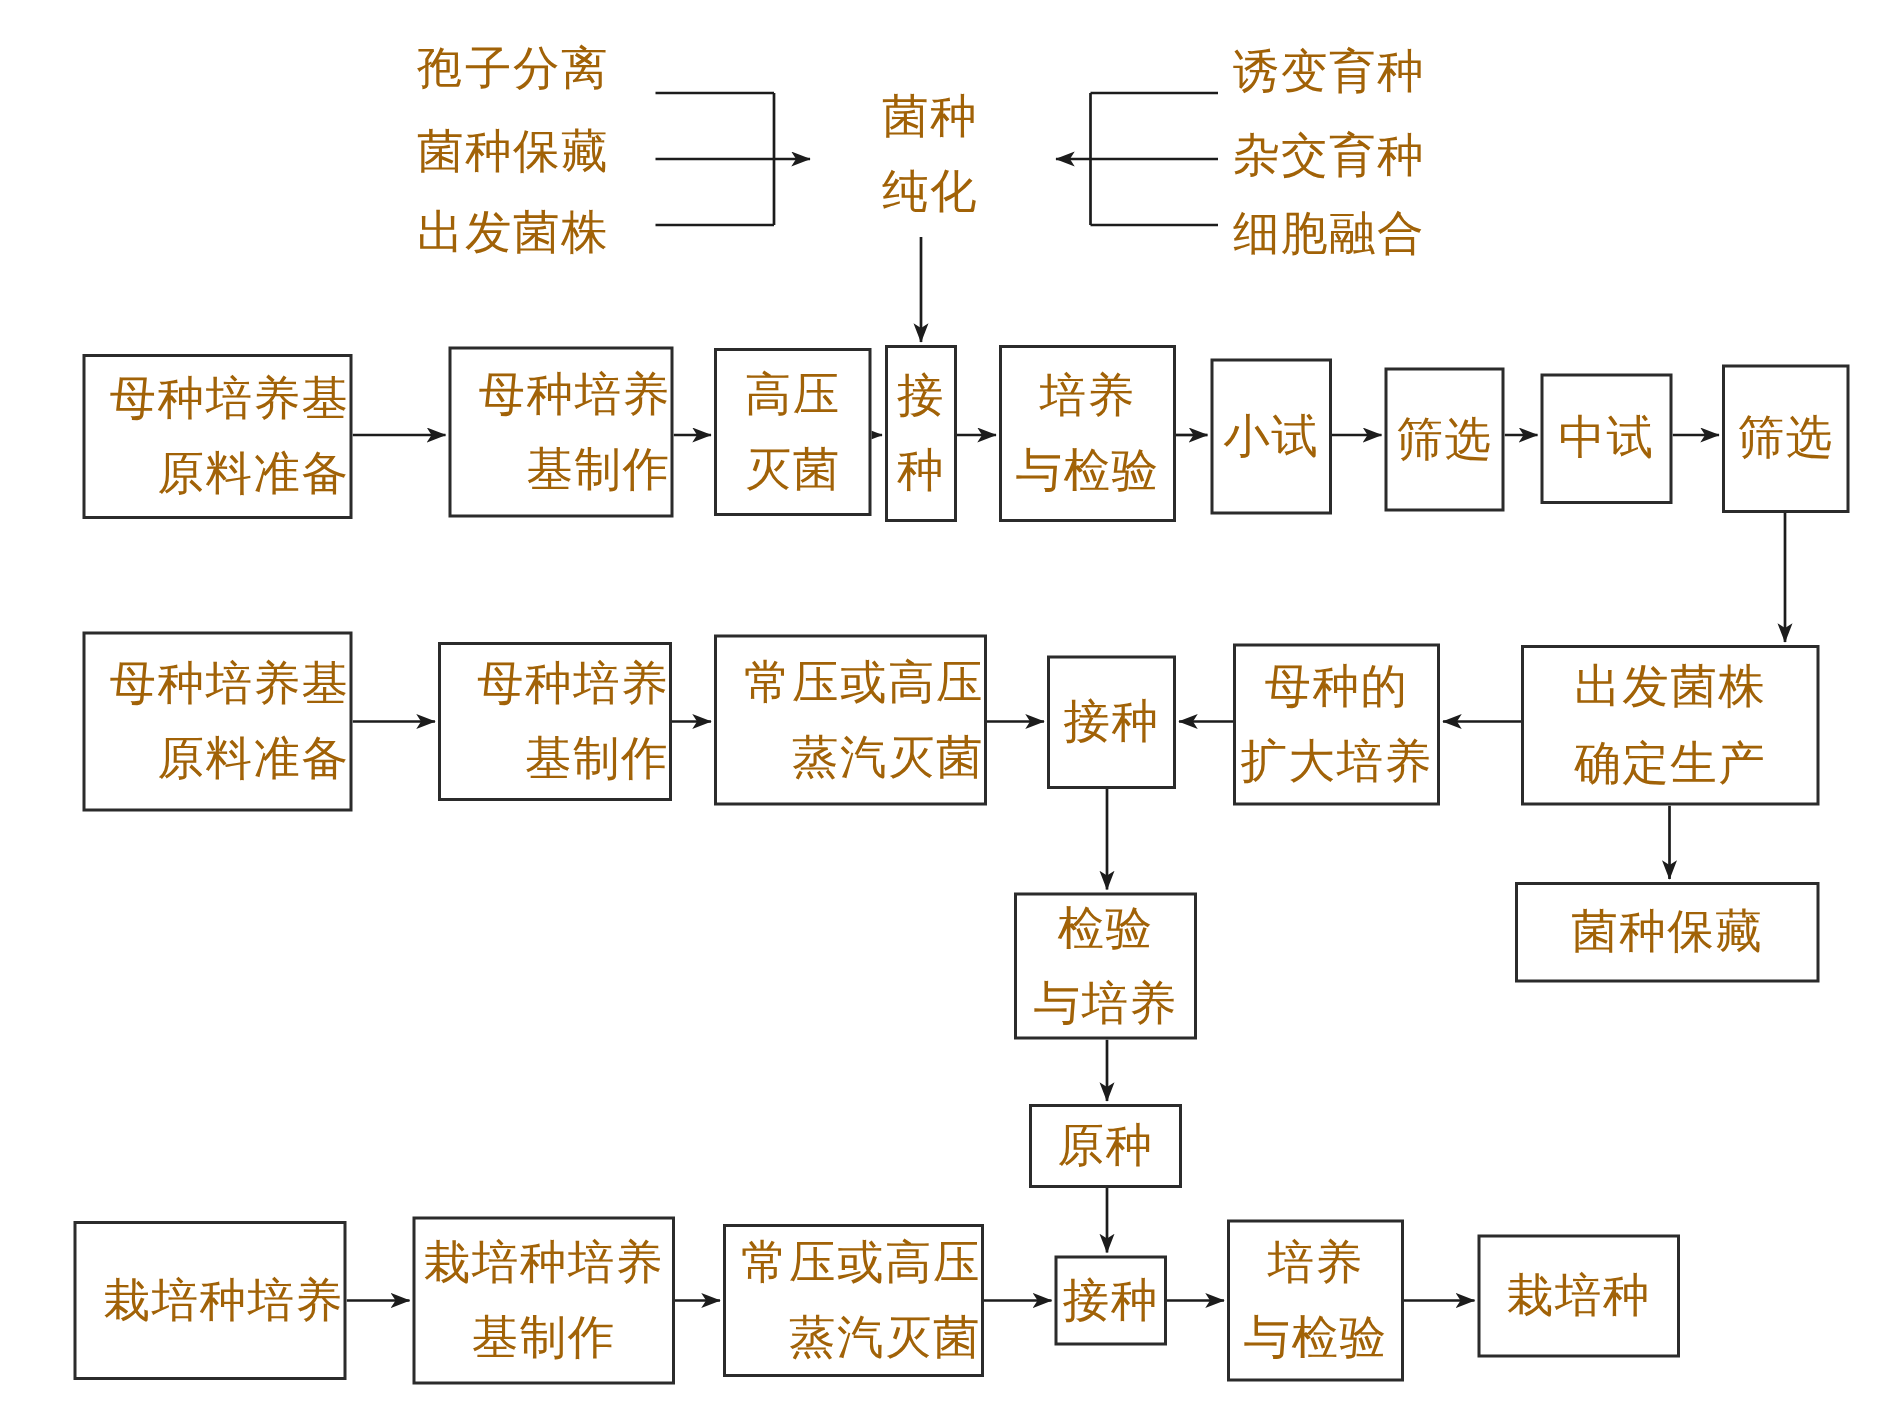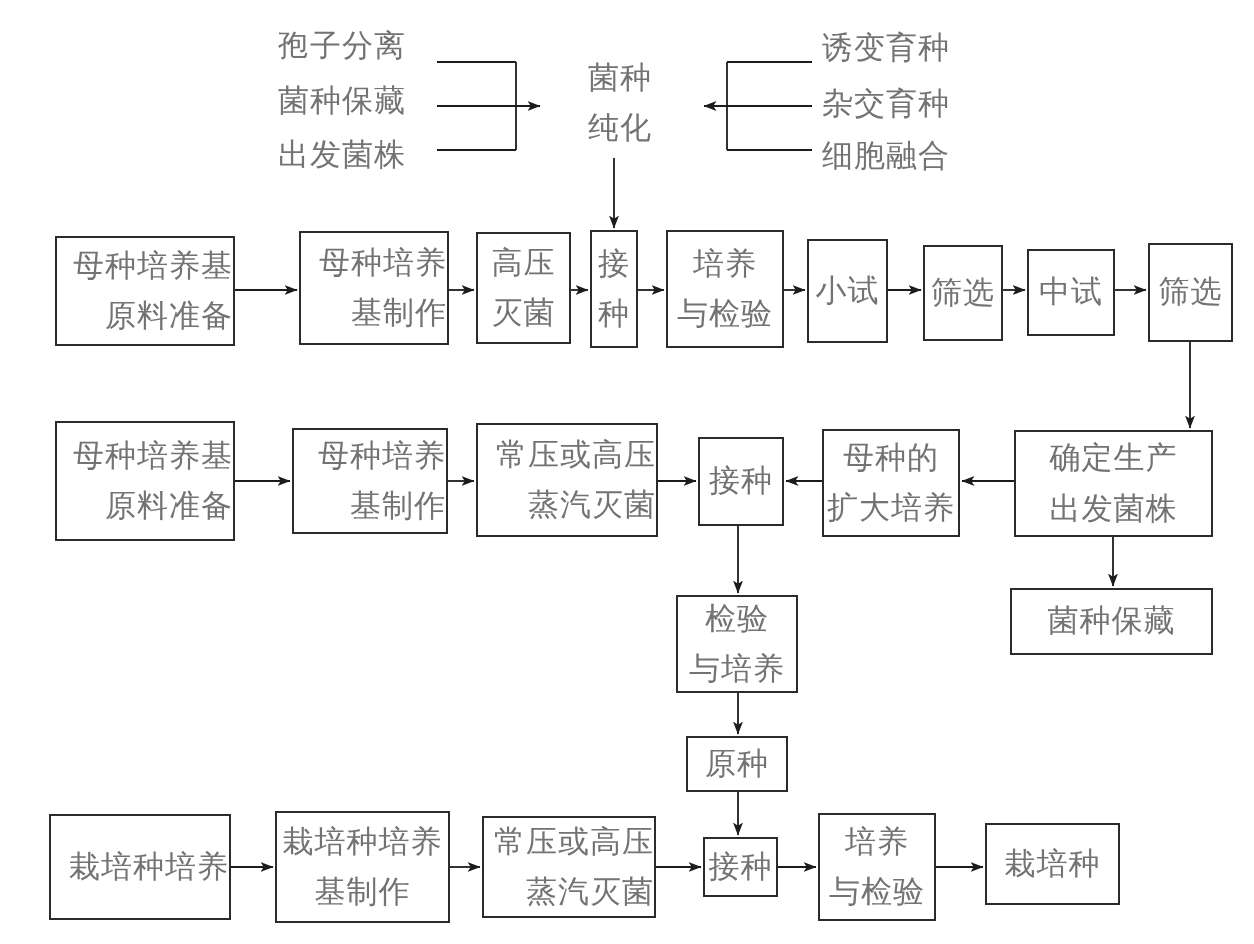--- a/index.html
+++ b/index.html
@@ -2,21 +2,21 @@
 <html><head>
 <meta charset="utf-8">
 <style>
   html, body { margin: 0; padding: 0; background: #ffffff; }
   .stage {
     position: relative;
     width: 1254px;
     height: 944px;
     background: #ffffff;
     font-family: "Liberation Serif", "DejaVu Serif", serif;
-    color: #737373;
+    color: #a16207;
     overflow: hidden;
   }
   .edges-layer {
     position: absolute;
     left: 0; top: 0;
     width: 1254px; height: 944px;
     pointer-events: none;
   }
   .node {
     position: absolute;
@@ -101,21 +101,21 @@
         <span class="line">细胞融合</span>
       </div>
       <div class="node boxed align-left" style="left: 55px; top: 236px; width: 180px; height: 110px;">
         <span class="line">母种培养基</span>
         <span class="line">原料准备</span>
       </div>
       <div class="node boxed align-left" style="left: 299px; top: 231px; width: 150px; height: 114px;">
         <span class="line">母种培养</span>
         <span class="line">基制作</span>
       </div>
-      <div class="node boxed align-center" style="left: 476px; top: 232px; width: 95px; height: 112px;">
+      <div class="node boxed align-center" style="left: 476px; top: 232px; width: 105px; height: 112px;">
         <span class="line">高压</span>
         <span class="line">灭菌</span>
       </div>
       <div class="node boxed align-center" style="left: 590px; top: 230px; width: 48px; height: 118px;">
         <span class="line">接</span>
         <span class="line">种</span>
       </div>
       <div class="node boxed align-center" style="left: 666px; top: 230px; width: 118px; height: 118px;">
         <span class="line">培养</span>
         <span class="line">与检验</span>
@@ -145,22 +145,22 @@
         <span class="line">蒸汽灭菌</span>
       </div>
       <div class="node boxed align-center" style="left: 698px; top: 437px; width: 86px; height: 89px;">
         <span class="line">接种</span>
       </div>
       <div class="node boxed align-center" style="left: 822px; top: 429px; width: 138px; height: 108px;">
         <span class="line">母种的</span>
         <span class="line">扩大培养</span>
       </div>
       <div class="node boxed align-center" style="left: 1014px; top: 430px; width: 199px; height: 107px;">
+        <span class="line">出发菌株</span>
         <span class="line">确定生产</span>
-        <span class="line">出发菌株</span>
       </div>
       <div class="node boxed align-center" style="left: 676px; top: 595px; width: 122px; height: 98px;">
         <span class="line">检验</span>
         <span class="line">与培养</span>
       </div>
       <div class="node boxed align-center" style="left: 686px; top: 736px; width: 102px; height: 56px;">
         <span class="line">原种</span>
       </div>
       <div class="node boxed align-center" style="left: 1010px; top: 588px; width: 203px; height: 67px;">
         <span class="line">菌种保藏</span>

